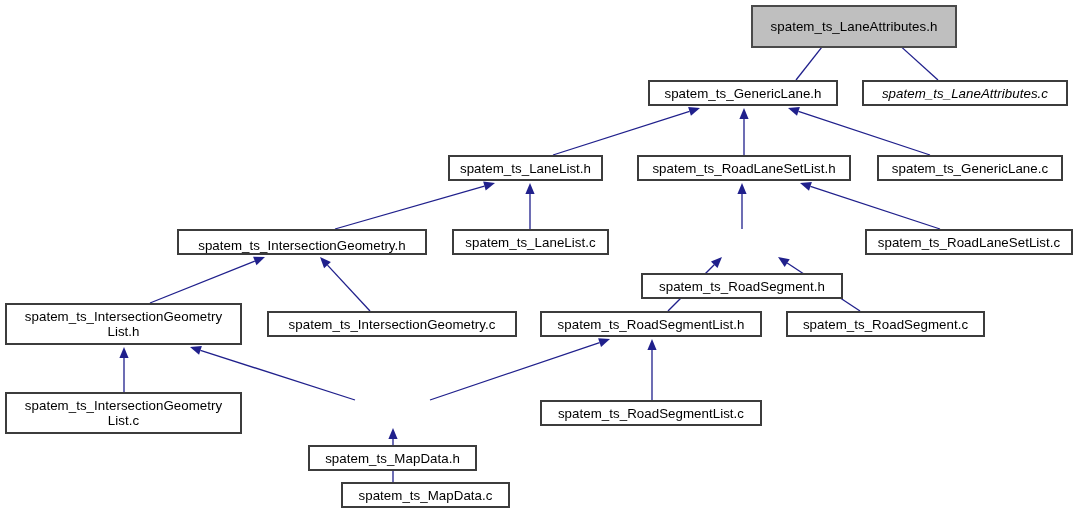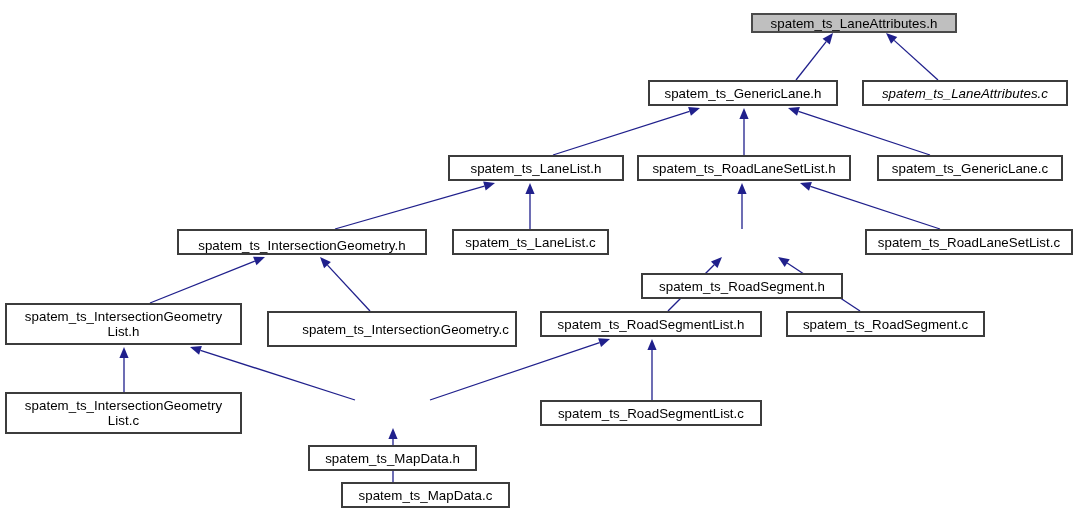--- a/index.html
+++ b/index.html
@@ -126,33 +126,33 @@
       <g>
         <line x1="652" y1="400" x2="652" y2="350" stroke="#20208c" stroke-width="1.3"></line>
         <polygon points="652,339 656.6,350 647.4,350" fill="#20208c"></polygon>
       </g>
       <g>
         <line x1="393" y1="482" x2="393" y2="439" stroke="#20208c" stroke-width="1.3"></line>
         <polygon points="393,428 397.6,439 388.4,439" fill="#20208c"></polygon>
       </g>
     </svg>
   <div id="node-layer">
-      <div class="gnode highlight" style="left: 751px; top: 5px; width: 206px; height: 20px; margin-top: 8px;"><span class="gnode-label">spatem_ts_LaneAttributes.h</span></div>
+      <div class="gnode highlight" style="left: 751px; top: 5px; width: 206px; height: 43px;"><span class="gnode-label">spatem_ts_LaneAttributes.h</span></div>
       <div class="gnode thick" style="left: 648px; top: 80px; width: 190px; height: 26px;"><span class="gnode-label">spatem_ts_GenericLane.h</span></div>
       <div class="gnode thick" style="left: 862px; top: 80px; width: 206px; height: 26px; font-style: italic;"><span class="gnode-label">spatem_ts_LaneAttributes.c</span></div>
-      <div class="gnode thick" style="left: 448px; top: 155px; width: 176px; height: 26px;"><span class="gnode-label">spatem_ts_LaneList.h</span></div>
+      <div class="gnode thick" style="left: 448px; top: 155px; width: 155px; height: 26px;"><span class="gnode-label">spatem_ts_LaneList.h</span></div>
       <div class="gnode thick" style="left: 637px; top: 155px; width: 214px; height: 26px;"><span class="gnode-label">spatem_ts_RoadLaneSetList.h</span></div>
       <div class="gnode thick" style="left: 877px; top: 155px; width: 186px; height: 26px;"><span class="gnode-label">spatem_ts_GenericLane.c</span></div>
       <div class="gnode thick" style="left: 177px; top: 229px; width: 250px; height: 26px; align-items: flex-end;"><span class="gnode-label">spatem_ts_IntersectionGeometry.h</span></div>
       <div class="gnode thick" style="left: 452px; top: 229px; width: 157px; height: 26px;"><span class="gnode-label">spatem_ts_LaneList.c</span></div>
       <div class="gnode thick" style="left: 641px; top: 229px; width: 202px; height: 26px; margin-top: 44px;"><span class="gnode-label">spatem_ts_RoadSegment.h</span></div>
       <div class="gnode thick" style="left: 865px; top: 229px; width: 208px; height: 26px;"><span class="gnode-label">spatem_ts_RoadLaneSetList.c</span></div>
       <div class="gnode thick" style="left: 5px; top: 303px; width: 237px; height: 42px;"><span class="gnode-label">spatem_ts_IntersectionGeometry
 List.h</span></div>
-      <div class="gnode thick" style="left: 267px; top: 311px; width: 250px; height: 36px; justify-content: flex-end;"><span class="gnode-label">spatem_ts_IntersectionGeometry.c</span></div>
+      <div class="gnode thick" style="left: 267px; top: 311px; width: 250px; height: 26px;"><span class="gnode-label">spatem_ts_IntersectionGeometry.c</span></div>
       <div class="gnode thick" style="left: 540px; top: 311px; width: 222px; height: 26px;"><span class="gnode-label">spatem_ts_RoadSegmentList.h</span></div>
       <div class="gnode thick" style="left: 786px; top: 311px; width: 199px; height: 26px;"><span class="gnode-label">spatem_ts_RoadSegment.c</span></div>
       <div class="gnode thick" style="left: 5px; top: 392px; width: 237px; height: 42px;"><span class="gnode-label">spatem_ts_IntersectionGeometry
 List.c</span></div>
       <div class="gnode thick" style="left: 308px; top: 400px; width: 169px; height: 26px; margin-top: 45px;"><span class="gnode-label">spatem_ts_MapData.h</span></div>
       <div class="gnode thick" style="left: 540px; top: 400px; width: 222px; height: 26px;"><span class="gnode-label">spatem_ts_RoadSegmentList.c</span></div>
       <div class="gnode thick" style="left: 308px; top: 482px; width: 169px; height: 26px; margin-left: 33px;"><span class="gnode-label">spatem_ts_MapData.c</span></div>
     </div>
 </div>
 

